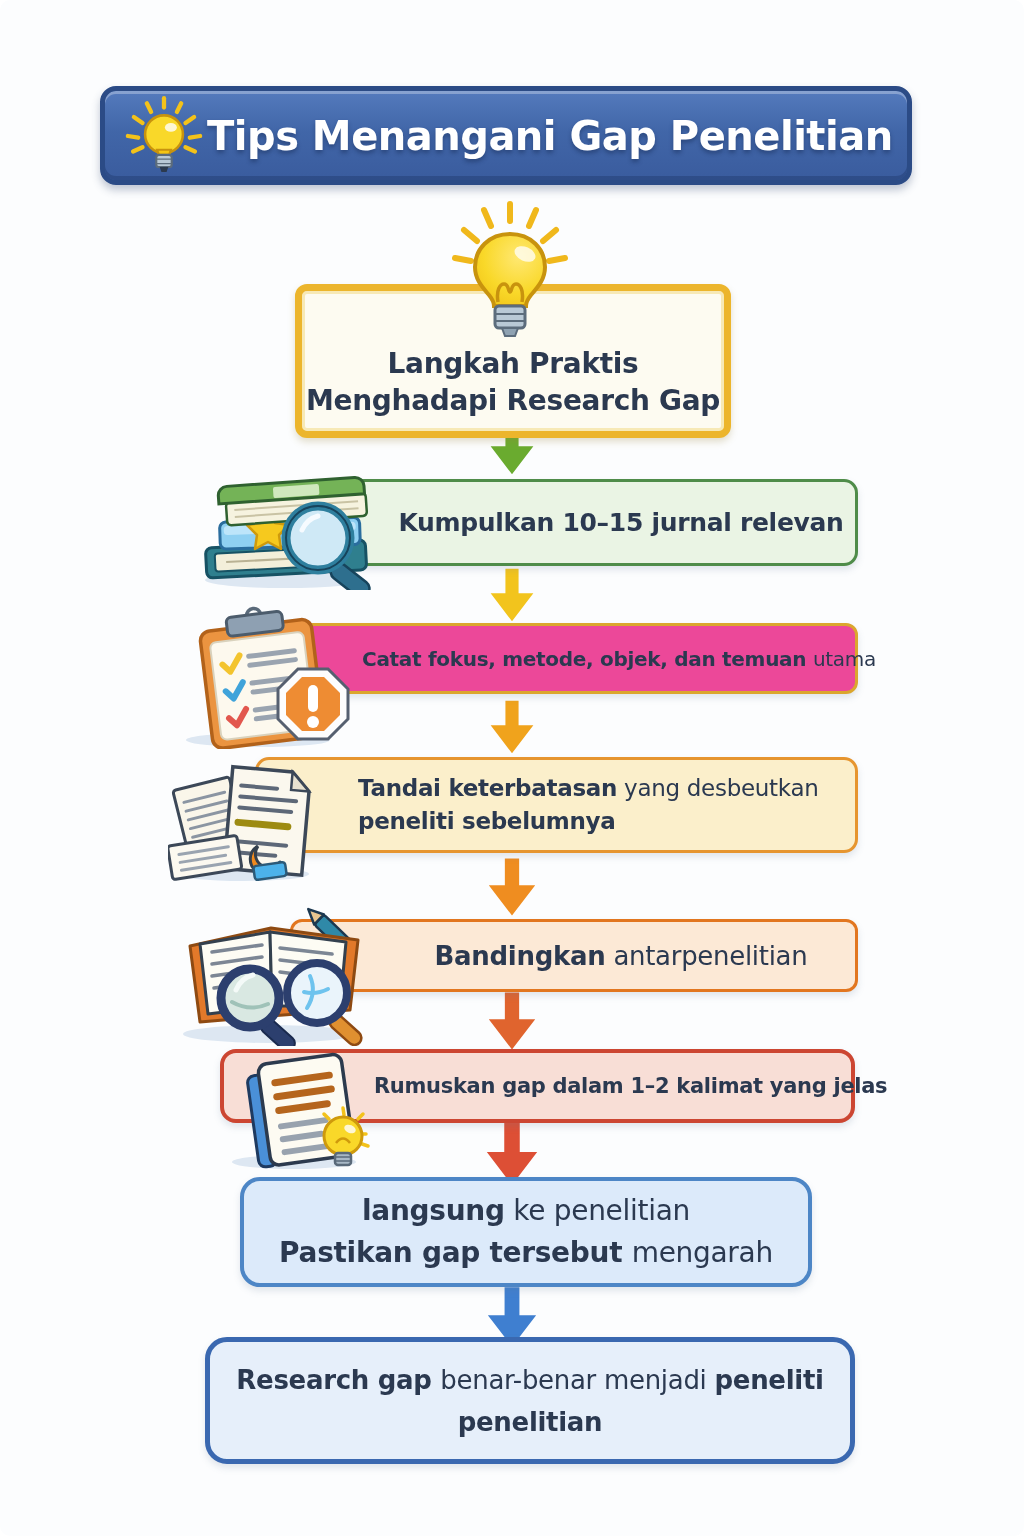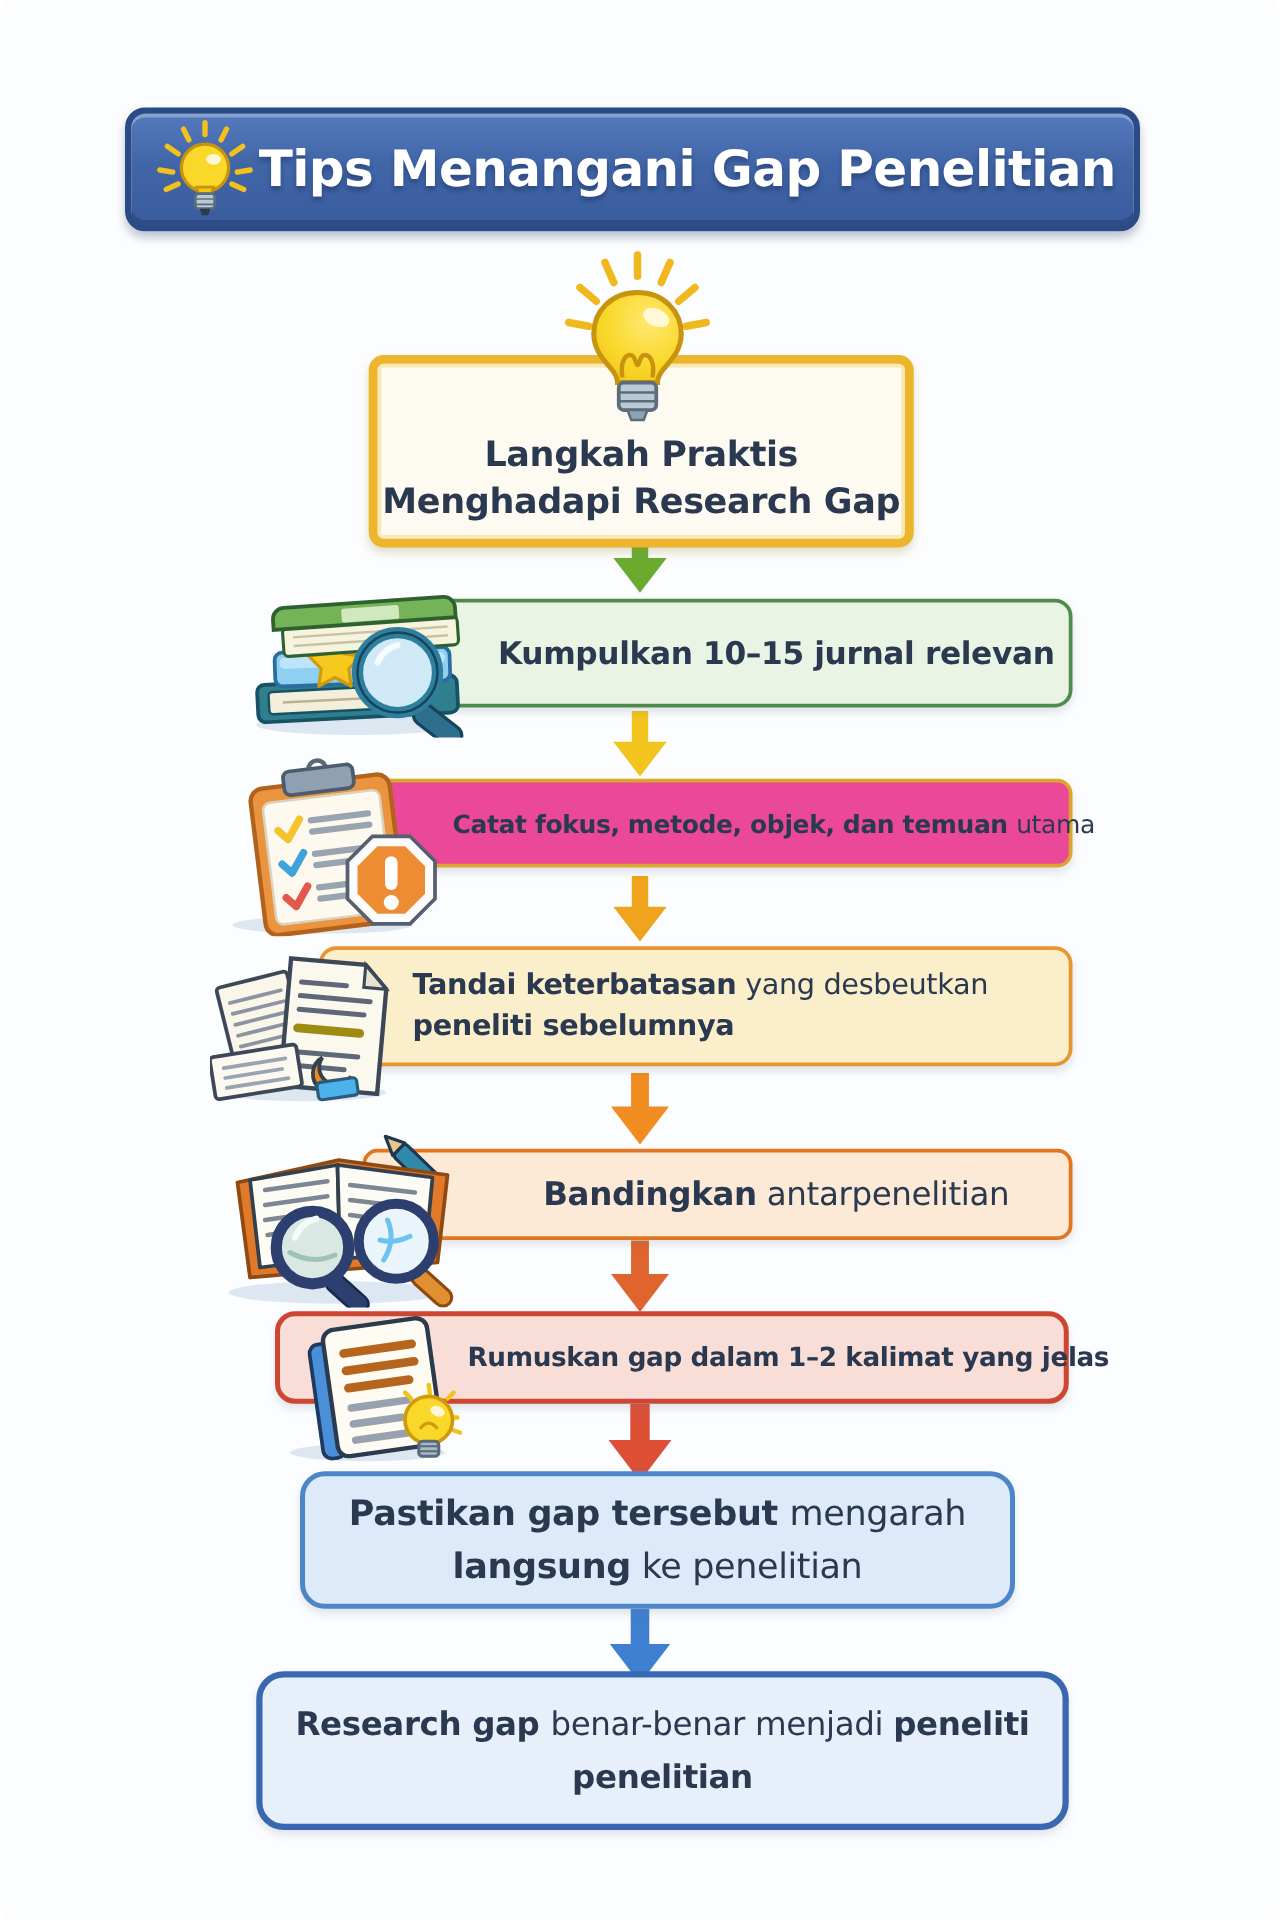--- a/index.html
+++ b/index.html
@@ -41,21 +41,21 @@
     box-shadow: inset 0 0 0 3px #f7e9b6, 0 4px 7px rgba(150,130,60,.25);
     justify-content:flex-end; padding-bottom:12px;
   }
   .introbox .tl { font-size:28px; line-height:37px; text-align:center; }
 
   .s0 { left:300px; top:479px; width:558px; height:87px;  border-width:3px; border-radius:14px; padding-left:84px;justify-content:center; }
   .s0 .tl { font-size:25px; text-align:center; }
   .s1 { left:255px; top:623px; width:603px; height:71px;  border-width:3px; border-radius:12px; padding-left:104px; padding-right:10px; }
   .s1 .tl { font-size:20px; text-align:center; }
   .s2 { left:255px; top:757px; width:603px; height:96px;  border-width:3px; border-radius:14px; padding-left:72px; }
-  .s2 .tl { font-size:23px; line-height:33px; text-align:left; }
+  .s2 .tl { font-size:23px; line-height:33px; text-align:left;margin-left:28px; }
   .s3 { left:290px; top:919px; width:568px; height:73px;  border-width:3px; border-radius:12px; padding-left:104px; padding-right:10px; }
   .s3 .tl { font-size:26px; text-align:center; }
   .s4 { left:220px; top:1049px; width:635px; height:74px; border-width:4px; border-radius:16px; padding-left:150px; padding-right:12px; }
   .s4 .tl { font-size:21px; text-align:center; }
   .s5 { left:240px; top:1177px; width:572px; height:110px; border-width:4px; border-radius:20px; }
   .s5 .tl { font-size:28px; line-height:42px; text-align:center; }
   .s6 { left:205px; top:1337px; width:650px; height:127px; border-width:5px; border-radius:22px; }
   .s6 .tl { font-size:26px; line-height:42px; text-align:center; }
 
   
@@ -182,22 +182,22 @@
         <div class="tl"><span class="b">Bandingkan</span><span class="r"> antarpenelitian</span></div>
       </div>
   </div>
   <div class="box s4" style="background: rgb(248, 222, 214); border-color: rgb(204, 70, 50);">
     <div>
         <div class="tl"><span class="b">Rumuskan gap dalam 1–2 kalimat yang jelas</span></div>
       </div>
   </div>
   <div class="box s5" style="background: rgb(220, 234, 250); border-color: rgb(77, 134, 198);">
     <div>
+        <div class="tl"><span class="b">langsung</span><span class="r"> ke penelitian</span></div>
         <div class="tl"><span class="b">Pastikan gap tersebut </span><span class="r">mengarah</span></div>
-        <div class="tl"><span class="b">langsung</span><span class="r"> ke penelitian</span></div>
       </div>
   </div>
   <div class="box s6" style="background: rgb(230, 239, 250); border-color: rgb(58, 104, 176);">
     <div>
         <div class="tl"><span class="b">Research gap </span><span class="r">benar-benar menjadi </span><span class="b">peneliti</span></div>
         <div class="tl"><span class="b">penelitian</span></div>
       </div>
   </div>
 
   <svg class="icon ic-books" viewBox="0 0 205 132">

